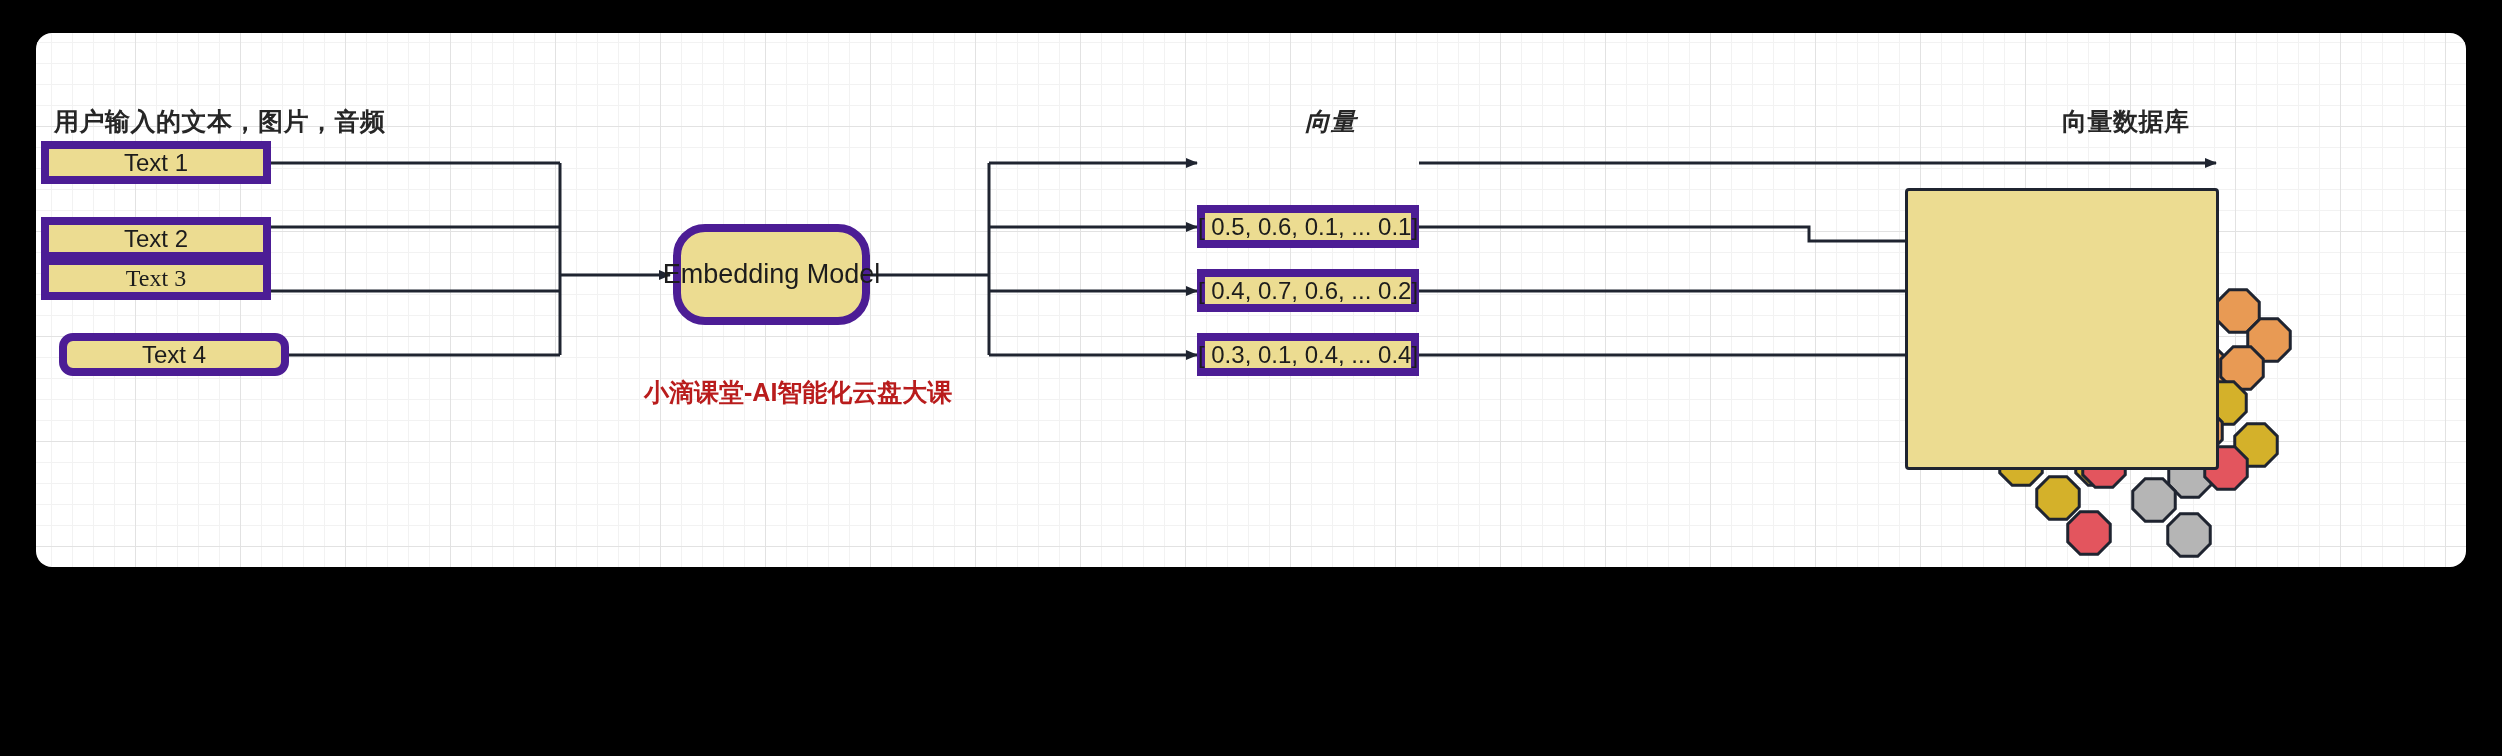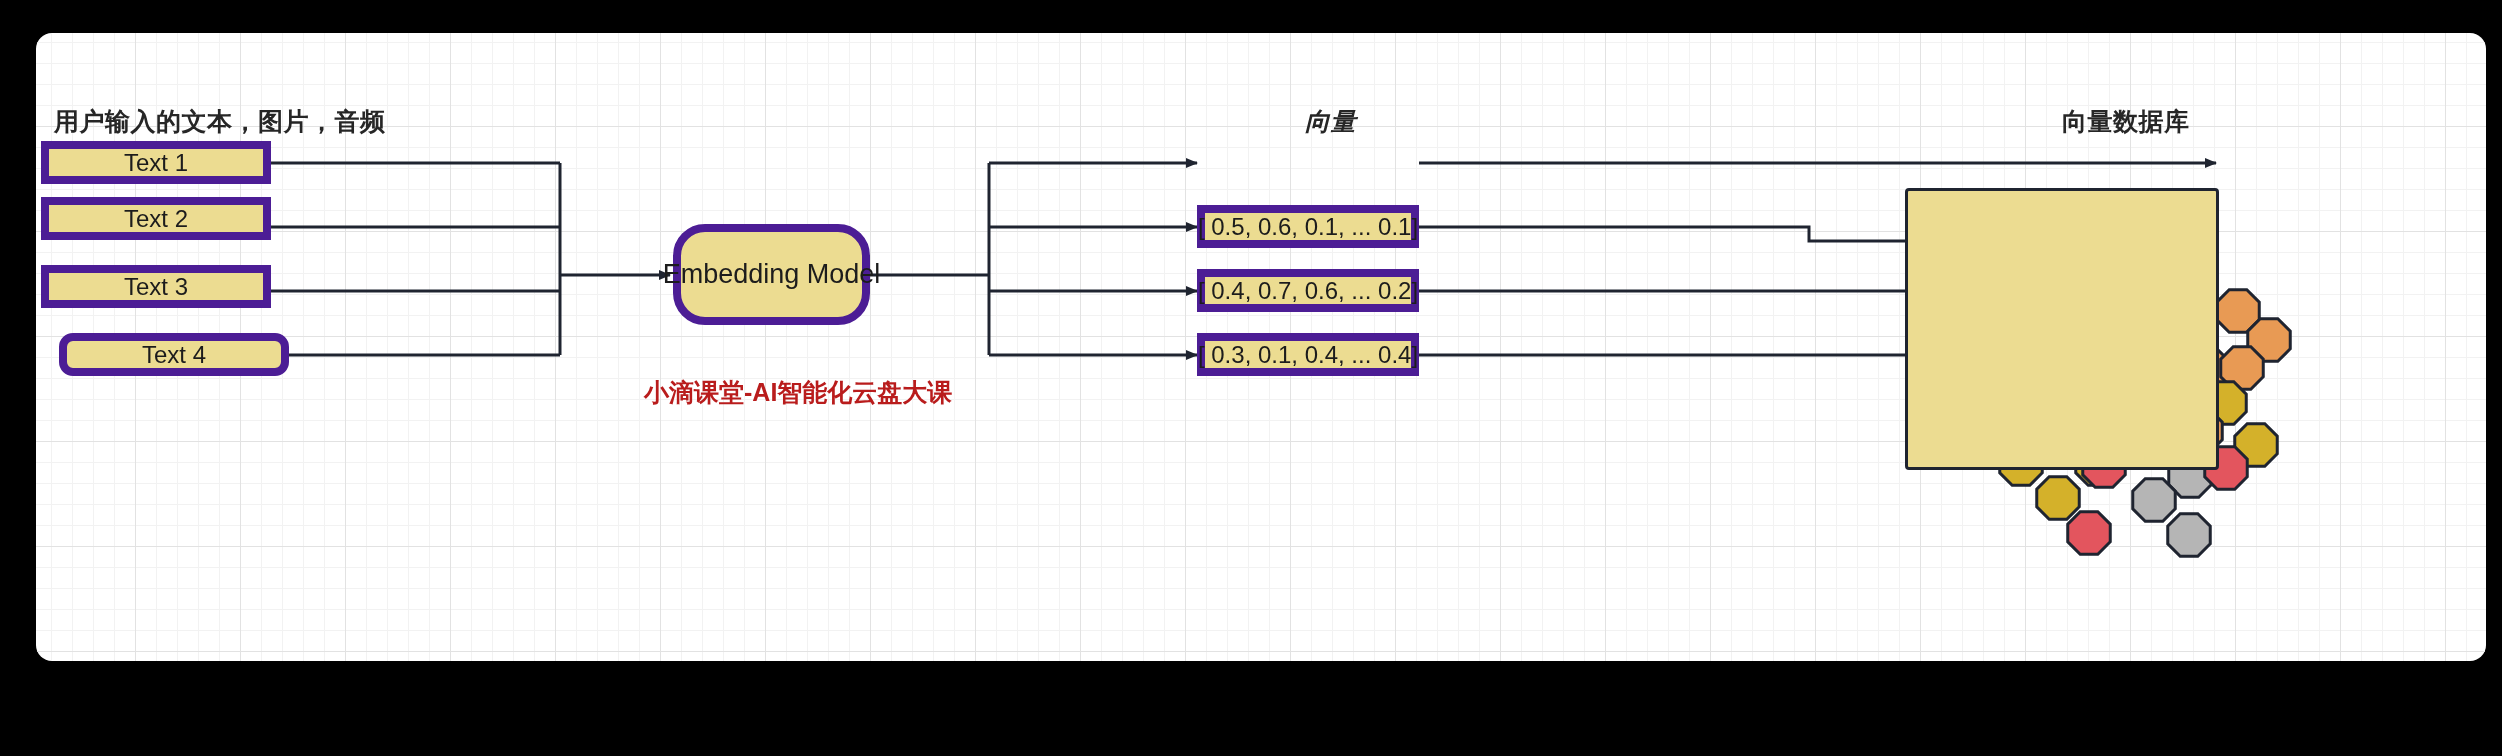--- a/index.html
+++ b/index.html
@@ -7,25 +7,24 @@
     width:2502px;height:756px;
     font-family:"Liberation Sans","DejaVu Sans",sans-serif;
     overflow:hidden;
   }
   #root{position:relative;width:2502px;height:756px;background:#000;}
 
   
   #canvas{
     position:absolute;
     left:36px;top:33px;
-    width:2430px;height:628px;
+    width:2430px;height:534px;
     background:#ffffff;
     border-radius:16px;
     overflow:hidden;
-    padding-left:20px;
   }
   #grid{
     position:absolute;inset:0;
     background-image:
       linear-gradient(to right,#e2e2e2 1px,transparent 1px),
       linear-gradient(to bottom,#e2e2e2 1px,transparent 1px),
       linear-gradient(to right,#f2f2f2 1px,transparent 1px),
       linear-gradient(to bottom,#f2f2f2 1px,transparent 1px);
     background-size:105px 105px,105px 105px,21px 21px,21px 21px;
     background-position:-6px -12px,-6px -12px,-6px -12px,-6px -12px;
@@ -156,24 +155,24 @@
         </g>
     </svg>
 
     <div class="hdr" style="left:18px;top:72px;">用户输入的文本，图片，音频</div>
     <div class="hdr" style="left:1269px;top:72px;font-style:italic;">向量</div>
     <div class="hdr" style="left:2026px;top:72px;text-align:center;">向量数据库</div>
 
     <div class="node textbox" style="left:5px;top:108px;">
       <span>Text 1</span>
     </div>
-    <div class="node textbox" style="left:5px;top:164px;">
+    <div class="node textbox" style="left:5px;top:184px;">
       <span>Text 2</span>
     </div>
-    <div class="node textbox" style="left:5px;top:232px;">
+    <div class="node textbox" style="left:5px;top:224px;font-family:Liberation Serif, serif;">
       <span>Text 3</span>
     </div>
     <div class="node textbox" style="left:23px;top:300px;border-radius:14px;">
       <span>Text 4</span>
     </div>
 
     <div class="node model" style="left:637px;top:191px;">
       <span>Embedding Model</span>
     </div>
     <div class="caption" style="left:608px;top:343px;">小滴课堂-AI智能化云盘大课</div>

